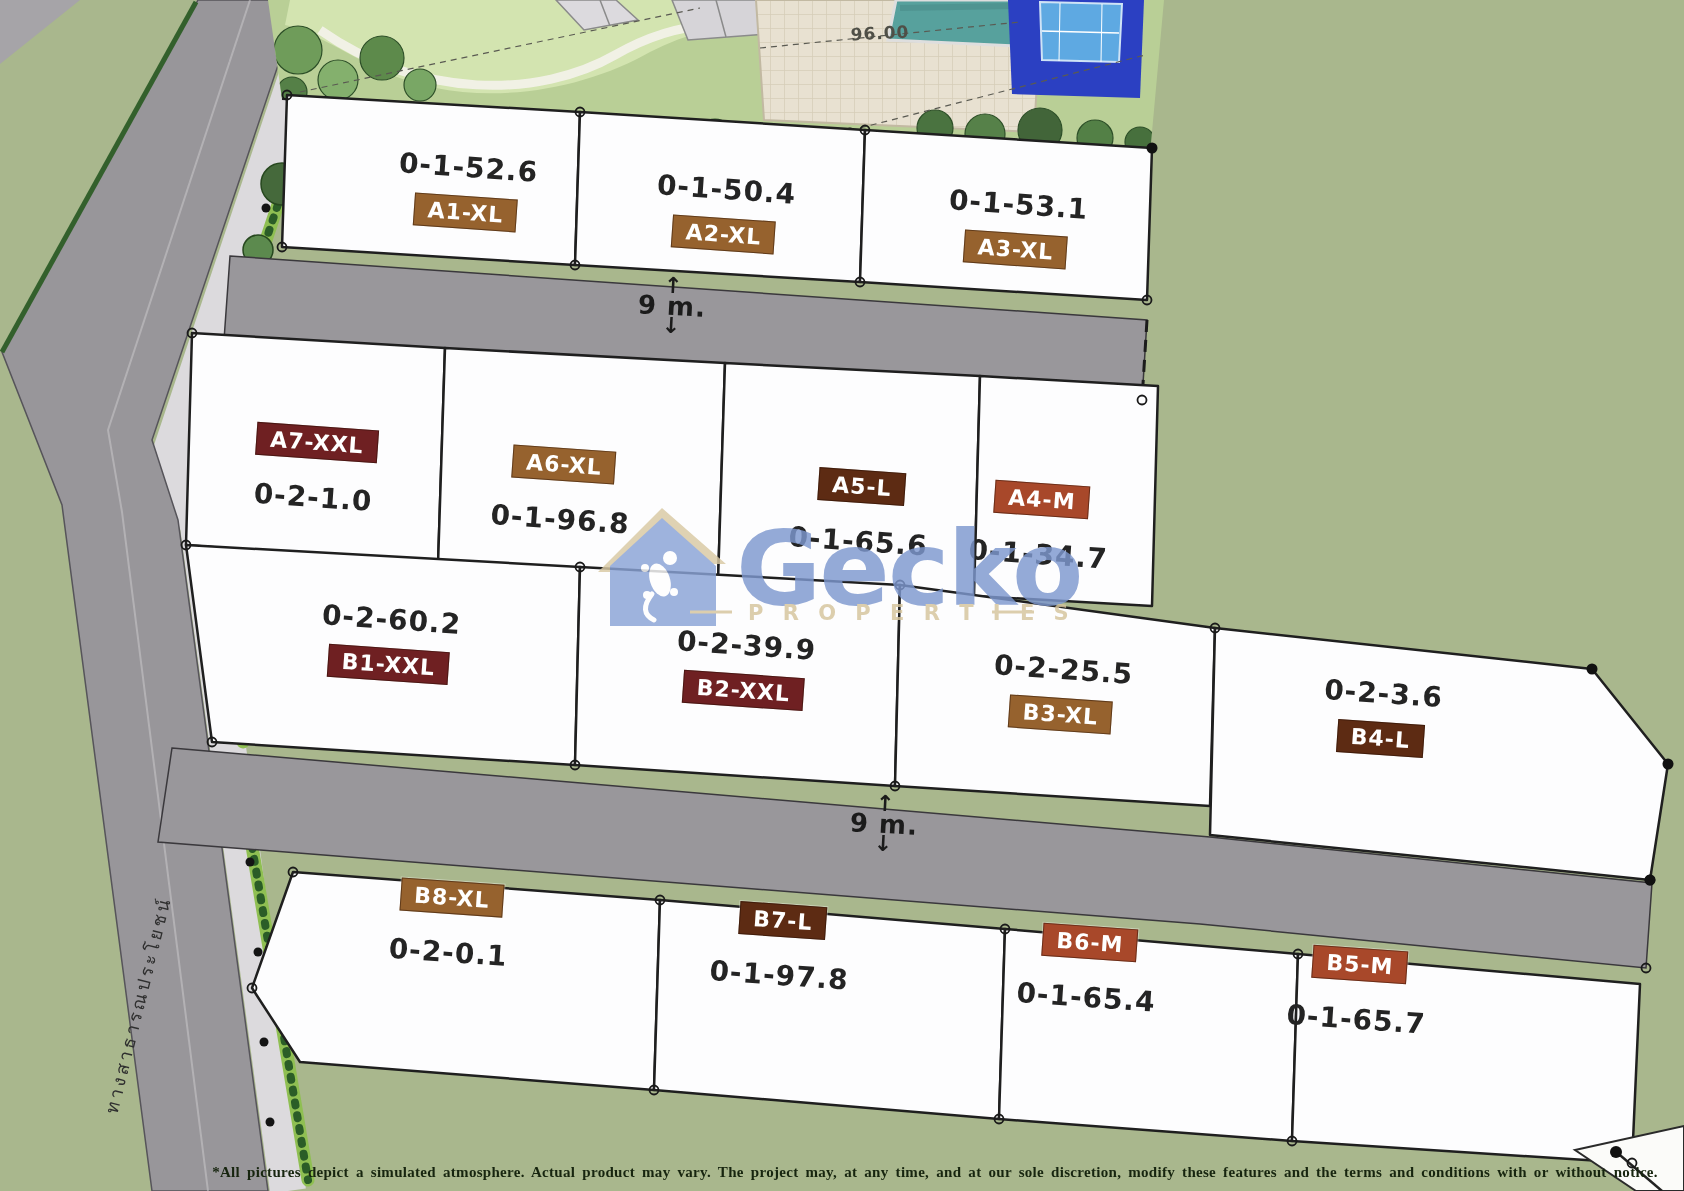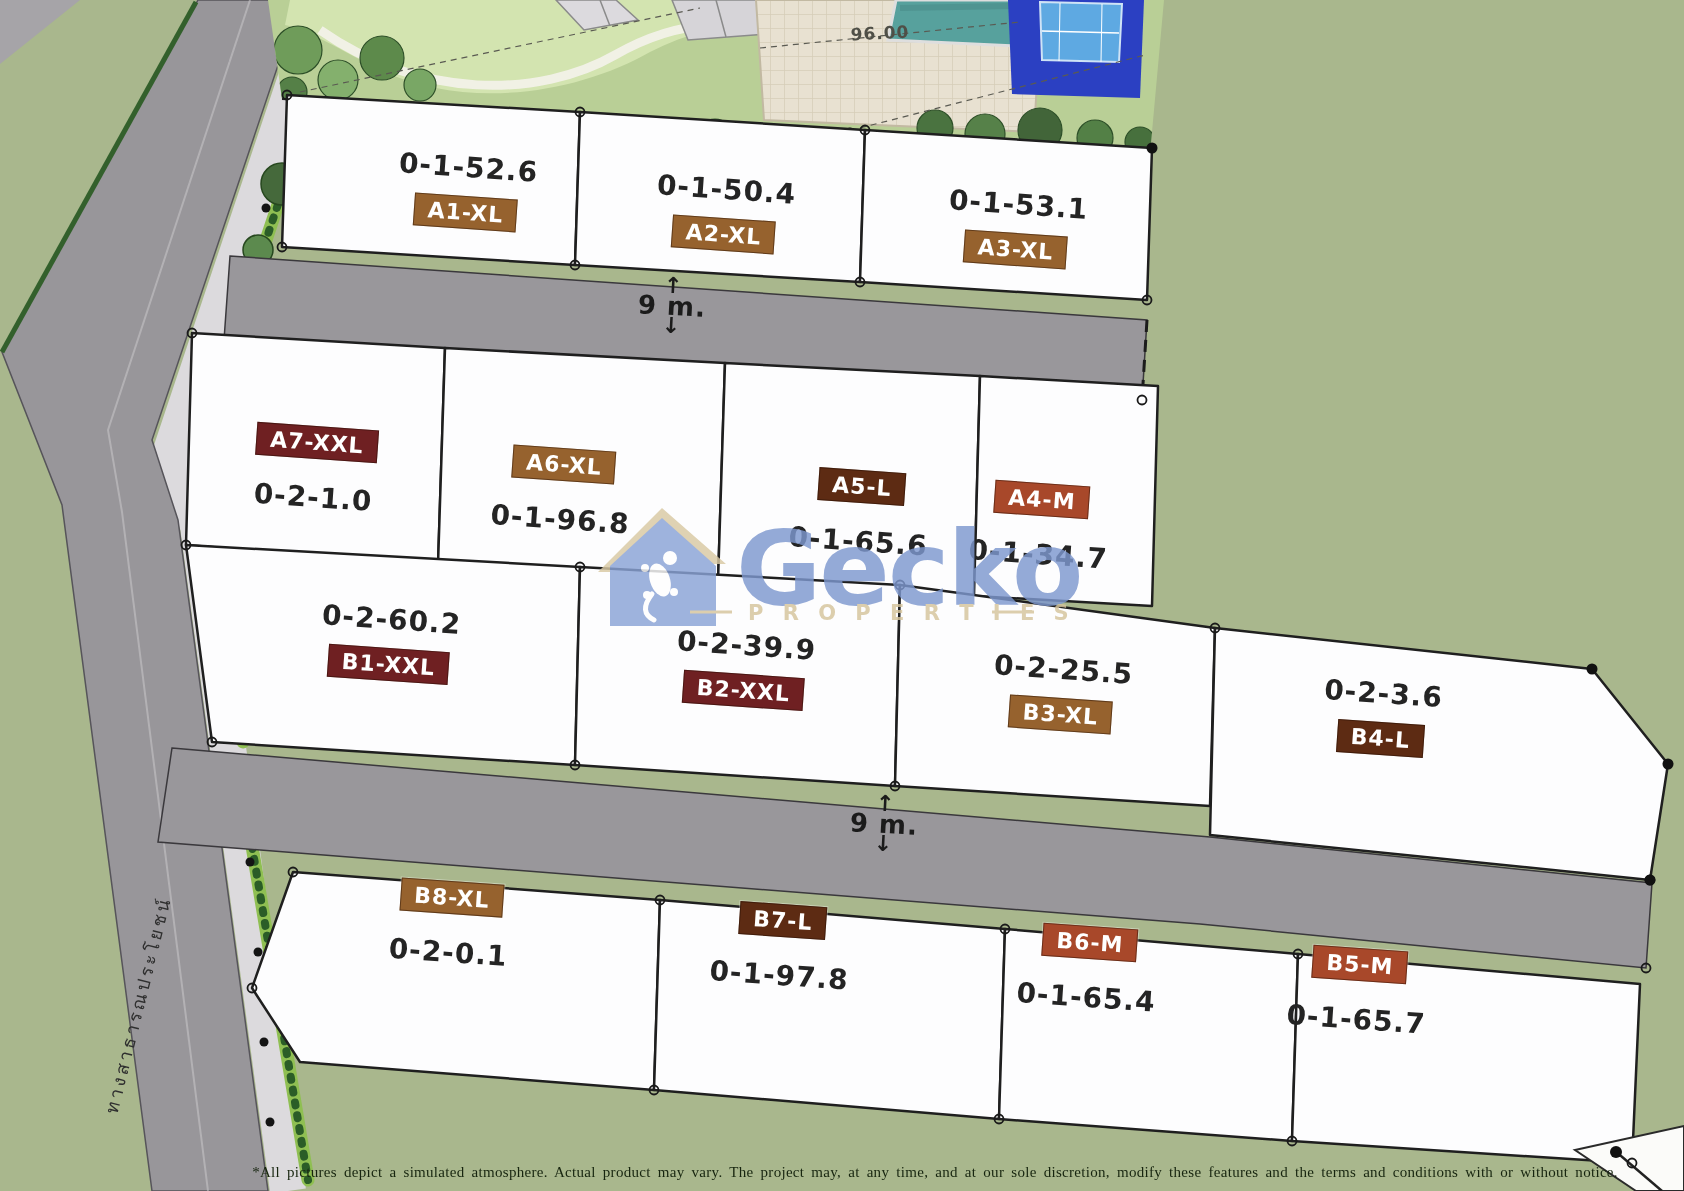--- a/index.html
+++ b/index.html
@@ -18,21 +18,21 @@
          white-space:nowrap;}
   .dim{position:absolute;display:flex;flex-direction:column;align-items:center;z-index:20;
        transform:translate(-50%,-50%) rotate(3deg);color:#1b1b1b;}
   .dim .arr{font-size:22px;line-height:14px;font-weight:700;}
   .dim .dim-text{font-size:26px;font-weight:600;line-height:26px;letter-spacing:1px;}
   .pool-elev{position:absolute;left:880px;top:33px;transform:translate(-50%,-50%) rotate(-3deg);
              font-size:17px;font-weight:600;color:#4f4f47;letter-spacing:1px;z-index:20;}
   .road-name{position:absolute;left:138px;top:1005px;transform:translate(-50%,-50%) rotate(-76deg);
              transform-origin:center;font-size:18px;color:#2f2f2f;letter-spacing:3px;white-space:nowrap;z-index:20;}
   .disclaimer{position:absolute;left:935px;top:1172px;transform:translate(-50%,-50%);
-              font-family:"Liberation Serif","DejaVu Serif",serif;font-weight:400;font-size:15px;
+              font-family:"Liberation Serif","DejaVu Serif",serif;font-weight:700;font-size:15px;
               color:#17250f;letter-spacing:.3px;word-spacing:3px;white-space:nowrap;z-index:40;}
   #watermark{z-index:30;pointer-events:none;opacity:.82;}
 </style>
 </head>
 <body>
 
 <div class="stage">
 
   <svg id="base-map" width="1684" height="1191" viewBox="0 0 1684 1191">
     <defs>

